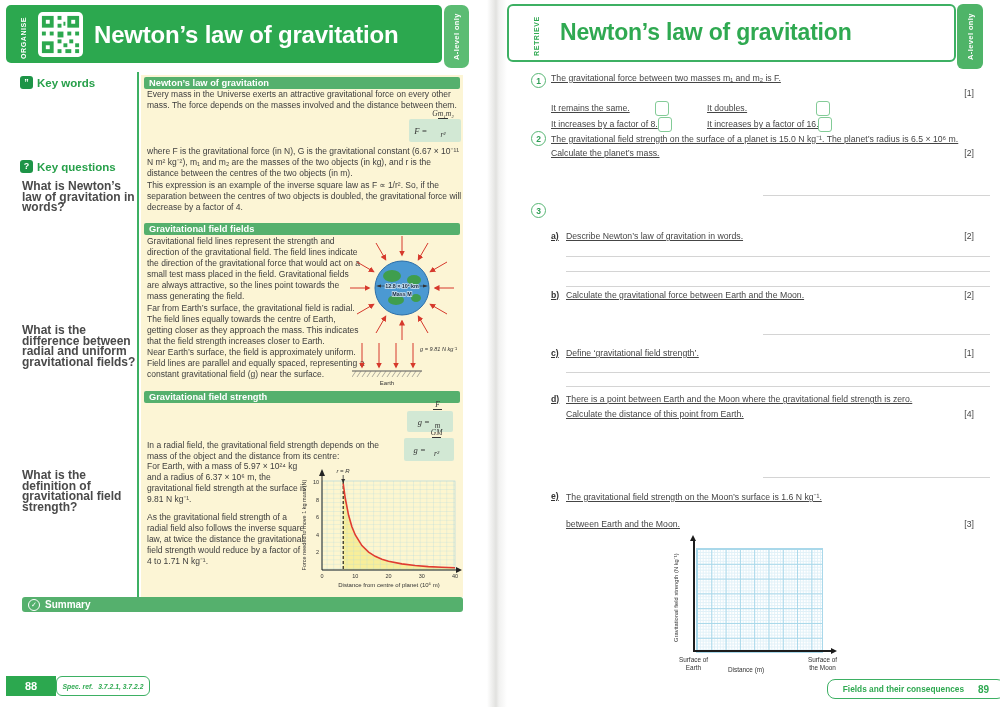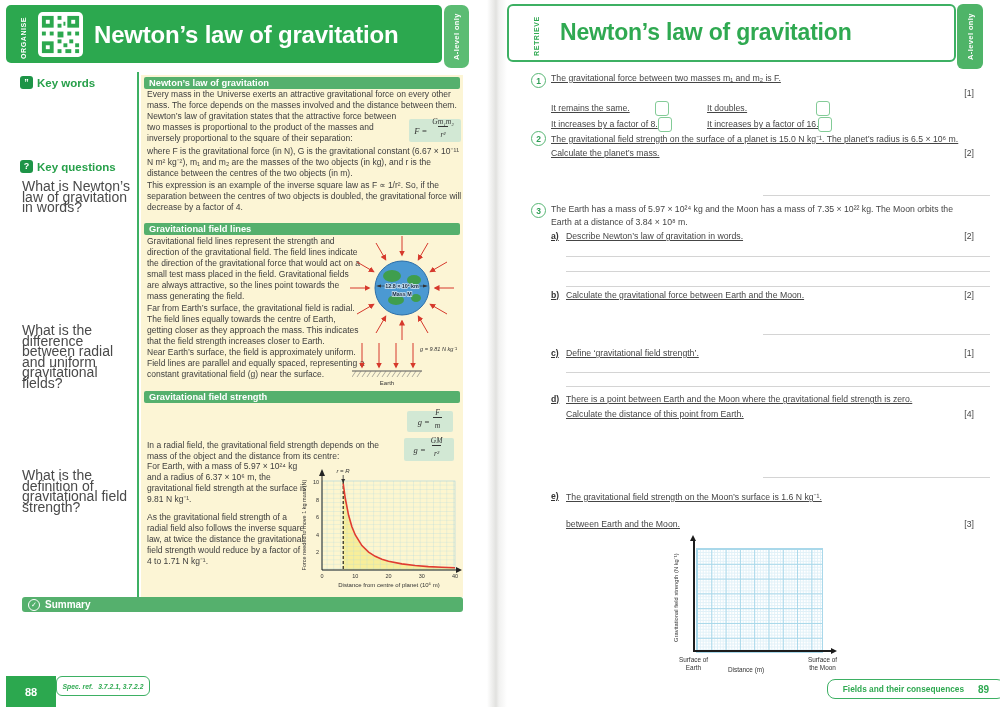--- a/index.html
+++ b/index.html
@@ -15,36 +15,36 @@
   .lp-tab{left:444px;top:5px;width:25px;height:63px;background:#5bbc73;border-radius:7px;}
   .tab-label{position:absolute;left:0;top:0;width:100%;height:100%;display:flex;align-items:center;justify-content:center;
              color:#fff;font-size:7.5px;font-weight:bold;letter-spacing:.4px;}
   .lp-title{left:88px;top:16px;color:#fff;font-size:24px;font-weight:bold;letter-spacing:-.2px;}
   .rp-title{left:560px;top:19px;color:#2fa951;font-size:23px;font-weight:bold;letter-spacing:-.2px;}
   .organise{left:14px;top:9px;height:48px;color:#fff;font-size:7px;font-weight:bold;letter-spacing:.6px;}
   .retrieve{left:533px;top:11px;height:44px;color:#2fa951;font-size:7px;font-weight:bold;letter-spacing:.6px;}
   .kw-head{display:flex;align-items:center;gap:4px;color:#27a04a;font-weight:bold;font-size:11.5px;}
   .kw-icon{width:13px;height:13px;background:#1d9447;border-radius:3px;color:#fff;font-size:9px;font-weight:bold;
            display:flex;align-items:center;justify-content:center;line-height:1;}
-  .sideq{left:22px;width:114px;font-size:14px;font-weight:normal;color:#4a4a4a;line-height:10.5px;}
+  .sideq{left:22px;width:114px;font-size:12px;font-weight:bold;color:#4a4a4a;line-height:10.5px;}
   .divider{left:137px;top:72px;width:2px;height:525px;background:#3db063;}
   .cream{left:141px;top:75px;width:322px;height:522px;background:#fcf5d5;}
   .sec-head{left:144px;width:316px;height:12px;background:#55b06d;border-radius:2px;color:#fff;
             font-size:9.3px;font-weight:bold;line-height:12.5px;padding-left:5px;box-sizing:border-box;}
   .p{font-size:8.5px;line-height:11px;color:#3d3d3d;}
   .formula-box{background:#d2e8d4;border-radius:2px;display:flex;align-items:center;justify-content:center;gap:3px;
                font-family:"Liberation Serif",serif;font-style:italic;font-size:8.5px;color:#333;}
   .frac{display:inline-flex;flex-direction:column;align-items:center;line-height:1.1;}
   .frac .num{font-size:7.5px;padding:0 2px;}
-  .frac .den{font-size:7.5px;border-top:.8px solid #333;padding:4px 2px;}
+  .frac .den{font-size:7.5px;border-top:.8px solid #333;padding:12px 2px;}
   .summary-bar{left:22px;top:597px;width:441px;height:15px;background:#55b06d;border-radius:3px;
                display:flex;align-items:center;gap:5px;padding-left:6px;box-sizing:border-box;color:#fff;}
   .sum-icon{width:10px;height:10px;border:1.2px solid #fff;border-radius:50%;font-size:7px;line-height:10px;text-align:center;}
   .sum-text{font-size:10px;font-weight:bold;}
-  .pageno-left{left:6px;top:676px;width:50px;height:32px;background:#2ca84f;color:#fff;font-weight:bold;font-size:11px;
+  .pageno-left{left:6px;top:676px;width:50px;height:20px;background:#2ca84f;color:#fff;font-weight:bold;font-size:11px;
                display:flex;align-items:center;justify-content:center;}
   .spec-box{left:56px;top:676px;width:94px;height:20px;border:1.5px solid #3db063;border-radius:6px;background:#fff;
             display:flex;align-items:center;justify-content:center;gap:5px;font-size:6.8px;font-style:italic;color:#2fa951;font-weight:bold;box-sizing:border-box;}
   
   .rp-header{left:507px;top:4px;width:449px;height:58px;border:2px solid #3db063;border-radius:6px;background:#fff;box-sizing:border-box;}
   .rp-tab{left:957px;top:4px;width:26px;height:65px;background:#4fb468;border-radius:6px;}
   .qnum{width:13px;height:13px;border:1.3px solid #56b673;border-radius:50%;color:#2f9e55;font-size:8.5px;font-weight:bold;
         display:flex;align-items:center;justify-content:center;background:#fff;}
   .rt{font-size:8.7px;color:#454545;white-space:nowrap;text-decoration:underline;}
   .rtw{font-size:8.7px;color:#454545;line-height:13px;}
@@ -120,32 +120,31 @@
   </div>
   <div class="abs sideq" style="top:181px">What is Newton’s law of gravitation in words?</div>
   <div class="abs sideq" style="top:325px">What is the difference between radial and uniform gravitational fields?</div>
   <div class="abs sideq" style="top:470px">What is the definition of gravitational field strength?</div>
   <div class="abs divider"></div>
 
   <div class="abs cream"></div>
 
   <div class="abs sec-head" style="top:77px">Newton’s law of gravitation</div>
   <div class="abs p" style="left:147px;top:89px;width:312px">Every mass in the Universe exerts an attractive gravitational force on every other mass. The force depends on the masses involved and the distance between them.</div>
-  <div class="abs p" style="left:147px;top:111px;width:256px">Newton’s law of gravitation states that the attractive force between two masses is proportional to the product of the masses and inversely proportional to the square of their separation:</div>
   <div class="abs formula-box" style="left:409px;top:119px;width:52px;height:23px">
     <span>F =</span>
     <span class="frac">
       <span class="num">Gm₁m₂</span>
       <span class="den">r²</span>
     </span>
   </div>
   <div class="abs p" style="left:147px;top:146px;width:316px">where F is the gravitational force (in N), G is the gravitational constant (6.67 × 10⁻¹¹ N m² kg⁻²), m₁ and m₂ are the masses of the two objects (in kg), and r is the distance between the centres of the two objects (in m).</div>
   <div class="abs p" style="left:147px;top:180px;width:316px">This expression is an example of the inverse square law as F ∝ 1/r². So, if the separation between the centres of two objects is doubled, the gravitational force will decrease by a factor of 4.</div>
 
-  <div class="abs sec-head" style="top:223px">Gravitational field lines</div>
+  <div class="abs sec-head" style="top:223px">Gravitational field fields</div>
   <div class="abs p" style="left:147px;top:236px;width:214px">Gravitational field lines represent the strength and direction of the gravitational field. The field lines indicate the direction of the gravitational force that would act on a small test mass placed in the field. Gravitational fields are always attractive, so the lines point towards the mass generating the field.</div>
   <div class="abs p" style="left:147px;top:303px;width:214px">Far from Earth’s surface, the gravitational field is radial. The field lines equally towards the centre of Earth, getting closer as they approach the mass. This indicates that the field strength increases closer to Earth.</div>
   <div class="abs p" style="left:147px;top:347px;width:220px">Near Earth’s surface, the field is approximately uniform. Field lines are parallel and equally spaced, representing a constant gravitational field (g) near the surface.</div>
 
   <svg class="abs" style="left:348px;top:228px" width="112" height="120" viewBox="0 0 112 120">
     <defs>
       <marker id="ah" markerWidth="6" markerHeight="6" refX="4.5" refY="3" orient="auto">
         <path d="M0,0 L6,3 L0,6 Z" fill="#d6392c"></path>
       </marker>
     </defs>
@@ -291,21 +290,20 @@
   <div class="abs rt" style="left:707px;top:119px">It increases by a factor of 16.</div>
   <div class="abs cbx" style="left:818px;top:117px"></div>
 
   <div class="abs qnum" style="left:531px;top:131px">2</div>
   <div class="abs rt" style="left:551px;top:133px">The gravitational field strength on the surface of a planet is 15.0 N kg⁻¹. The planet’s radius is 6.5 × 10⁶ m.</div>
   <div class="abs rt" style="left:551px;top:148px">Calculate the planet’s mass.</div>
   <div class="abs marks" style="top:148px">[2]</div>
   <div class="abs ans" style="left:763px;top:194px;width:227px"></div>
 
   <div class="abs qnum" style="left:531px;top:203px">3</div>
-  <div class="abs rtw" style="left:551px;top:203px;width:420px">The Earth has a mass of 5.97 × 10²⁴ kg and the Moon has a mass of 7.35 × 10²² kg. The Moon orbits the Earth at a distance of 3.84 × 10⁸ m.</div>
 
   <div class="abs rt pl" style="left:551px;top:231px">a)</div>
   <div class="abs rt" style="left:566px;top:231px">Describe Newton’s law of gravitation in words.</div>
   <div class="abs marks" style="top:231px">[2]</div>
   <div class="abs ans" style="left:566px;top:255px;width:424px"></div>
   <div class="abs ans" style="left:566px;top:270px;width:424px"></div>
   <div class="abs ans" style="left:566px;top:285px;width:424px"></div>
 
   <div class="abs rt pl" style="left:551px;top:290px">b)</div>
   <div class="abs rt" style="left:566px;top:290px">Calculate the gravitational force between Earth and the Moon.</div>

